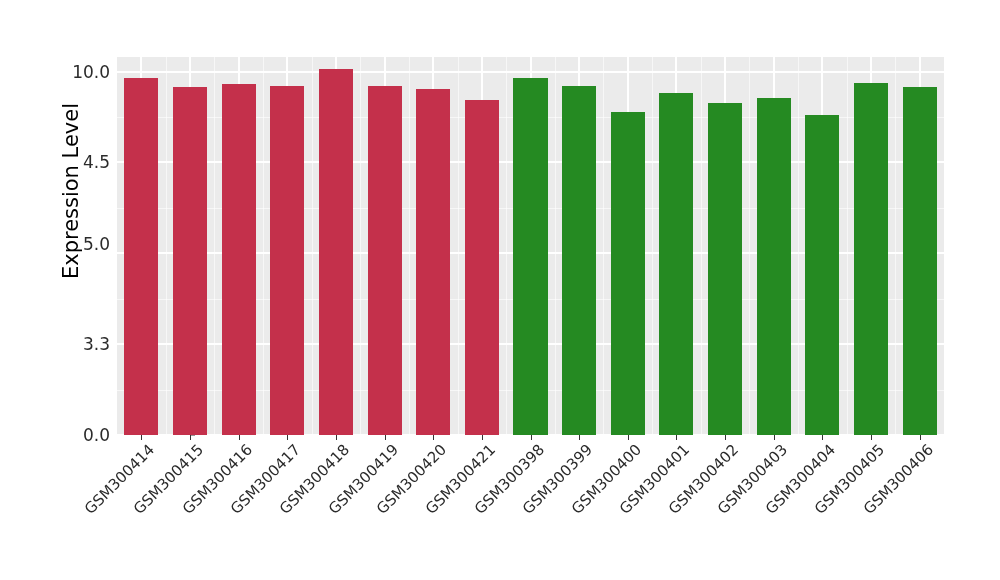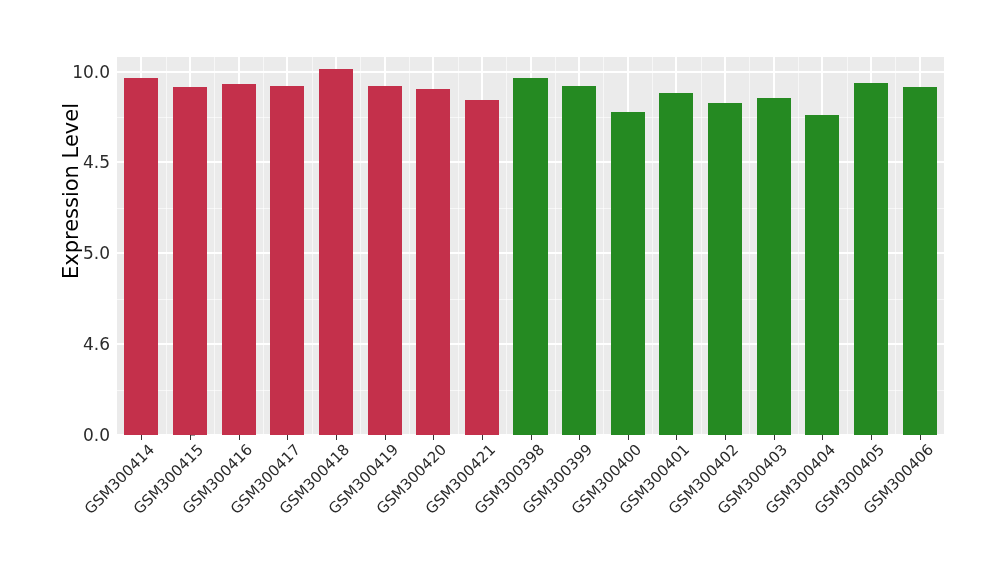--- a/index.html
+++ b/index.html
@@ -128,23 +128,23 @@
 </head>
 <body>
 
 <div id="chart-root">
 
   <div id="y-axis-title">Expression Level</div>
 
   <div id="y-tick-labels">
       <div class="y-tick-label" style="top: 378px;">0.0</div>
       <div class="y-tick-mark" style="top: 378px;"></div>
-      <div class="y-tick-label" style="top: 287.135px;">4.6</div>
+      <div class="y-tick-label" style="top: 287.135px;">3.3</div>
       <div class="y-tick-mark" style="top: 287.135px;"></div>
-      <div class="y-tick-label" style="top: 196px;">5.0</div>
+      <div class="y-tick-label" style="top: 187px;">5.0</div>
       <div class="y-tick-mark" style="top: 196.269px;"></div>
       <div class="y-tick-label" style="top: 105.404px;">4.5</div>
       <div class="y-tick-mark" style="top: 105.404px;"></div>
       <div class="y-tick-label" style="top: 14.5385px;">10.0</div>
       <div class="y-tick-mark" style="top: 14.5385px;"></div>
     </div>
 
   <div id="panel">
       <div class="grid-major-h" style="top: 377px;"></div>
       <div class="grid-major-h" style="top: 286.135px;"></div>

